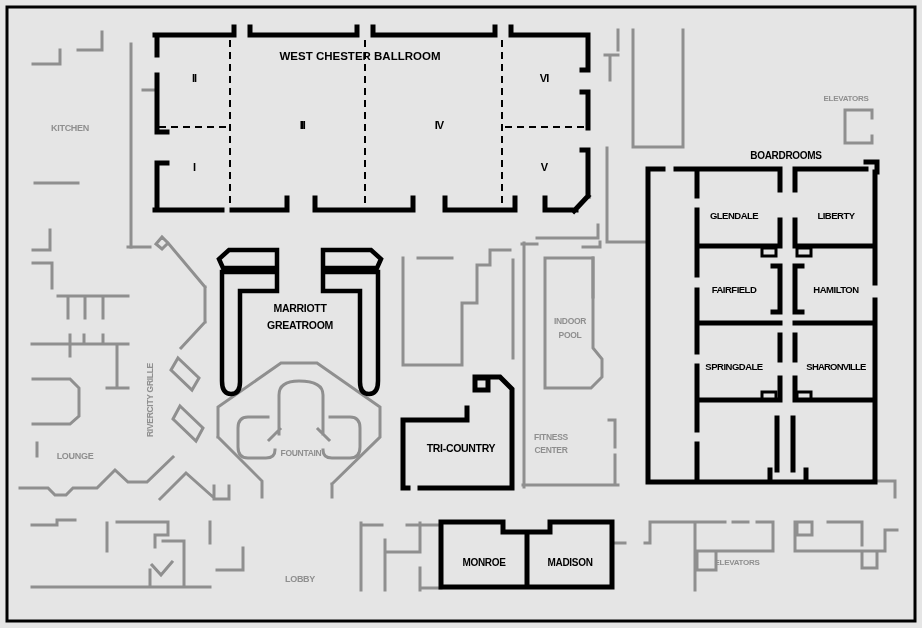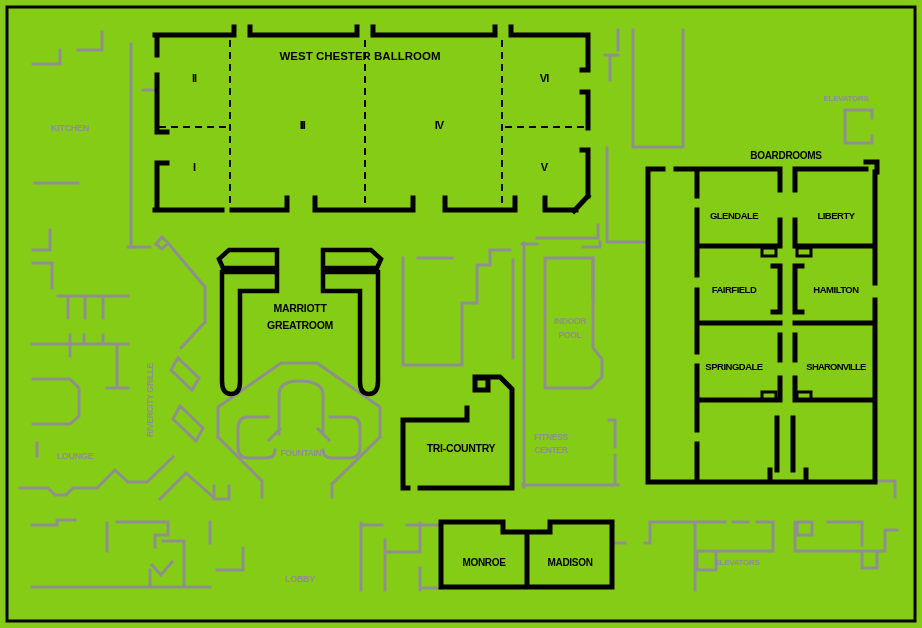--- a/index.html
+++ b/index.html
@@ -1,16 +1,16 @@
 <!DOCTYPE html>
 <html><head>
 <meta charset="utf-8">
 <style>
   html,body{margin:0;padding:0;background:#fff;}
-  .plan{position:relative;width:922px;height:628px;background:#84cc16;overflow:hidden;
+  .plan{position:relative;width:922px;height:628px;background:#e5e5e5;overflow:hidden;
         font-family:"Liberation Sans",sans-serif;text-align:right;}
   svg{position:absolute;left:0;top:0;}
   text{font-family:"Liberation Sans",sans-serif;font-weight:bold;letter-spacing:-0.3px;}
   .lbl{fill:#000000;}
   .lblg{fill:#8f8f8f;}
   .t115{font-size:11.5px;letter-spacing:0px;}
   .t105{font-size:10.5px;}
   .t10{font-size:10px;}
   .t95{font-size:9.5px;letter-spacing:-0.5px;}
   .t9{font-size:9px;}

